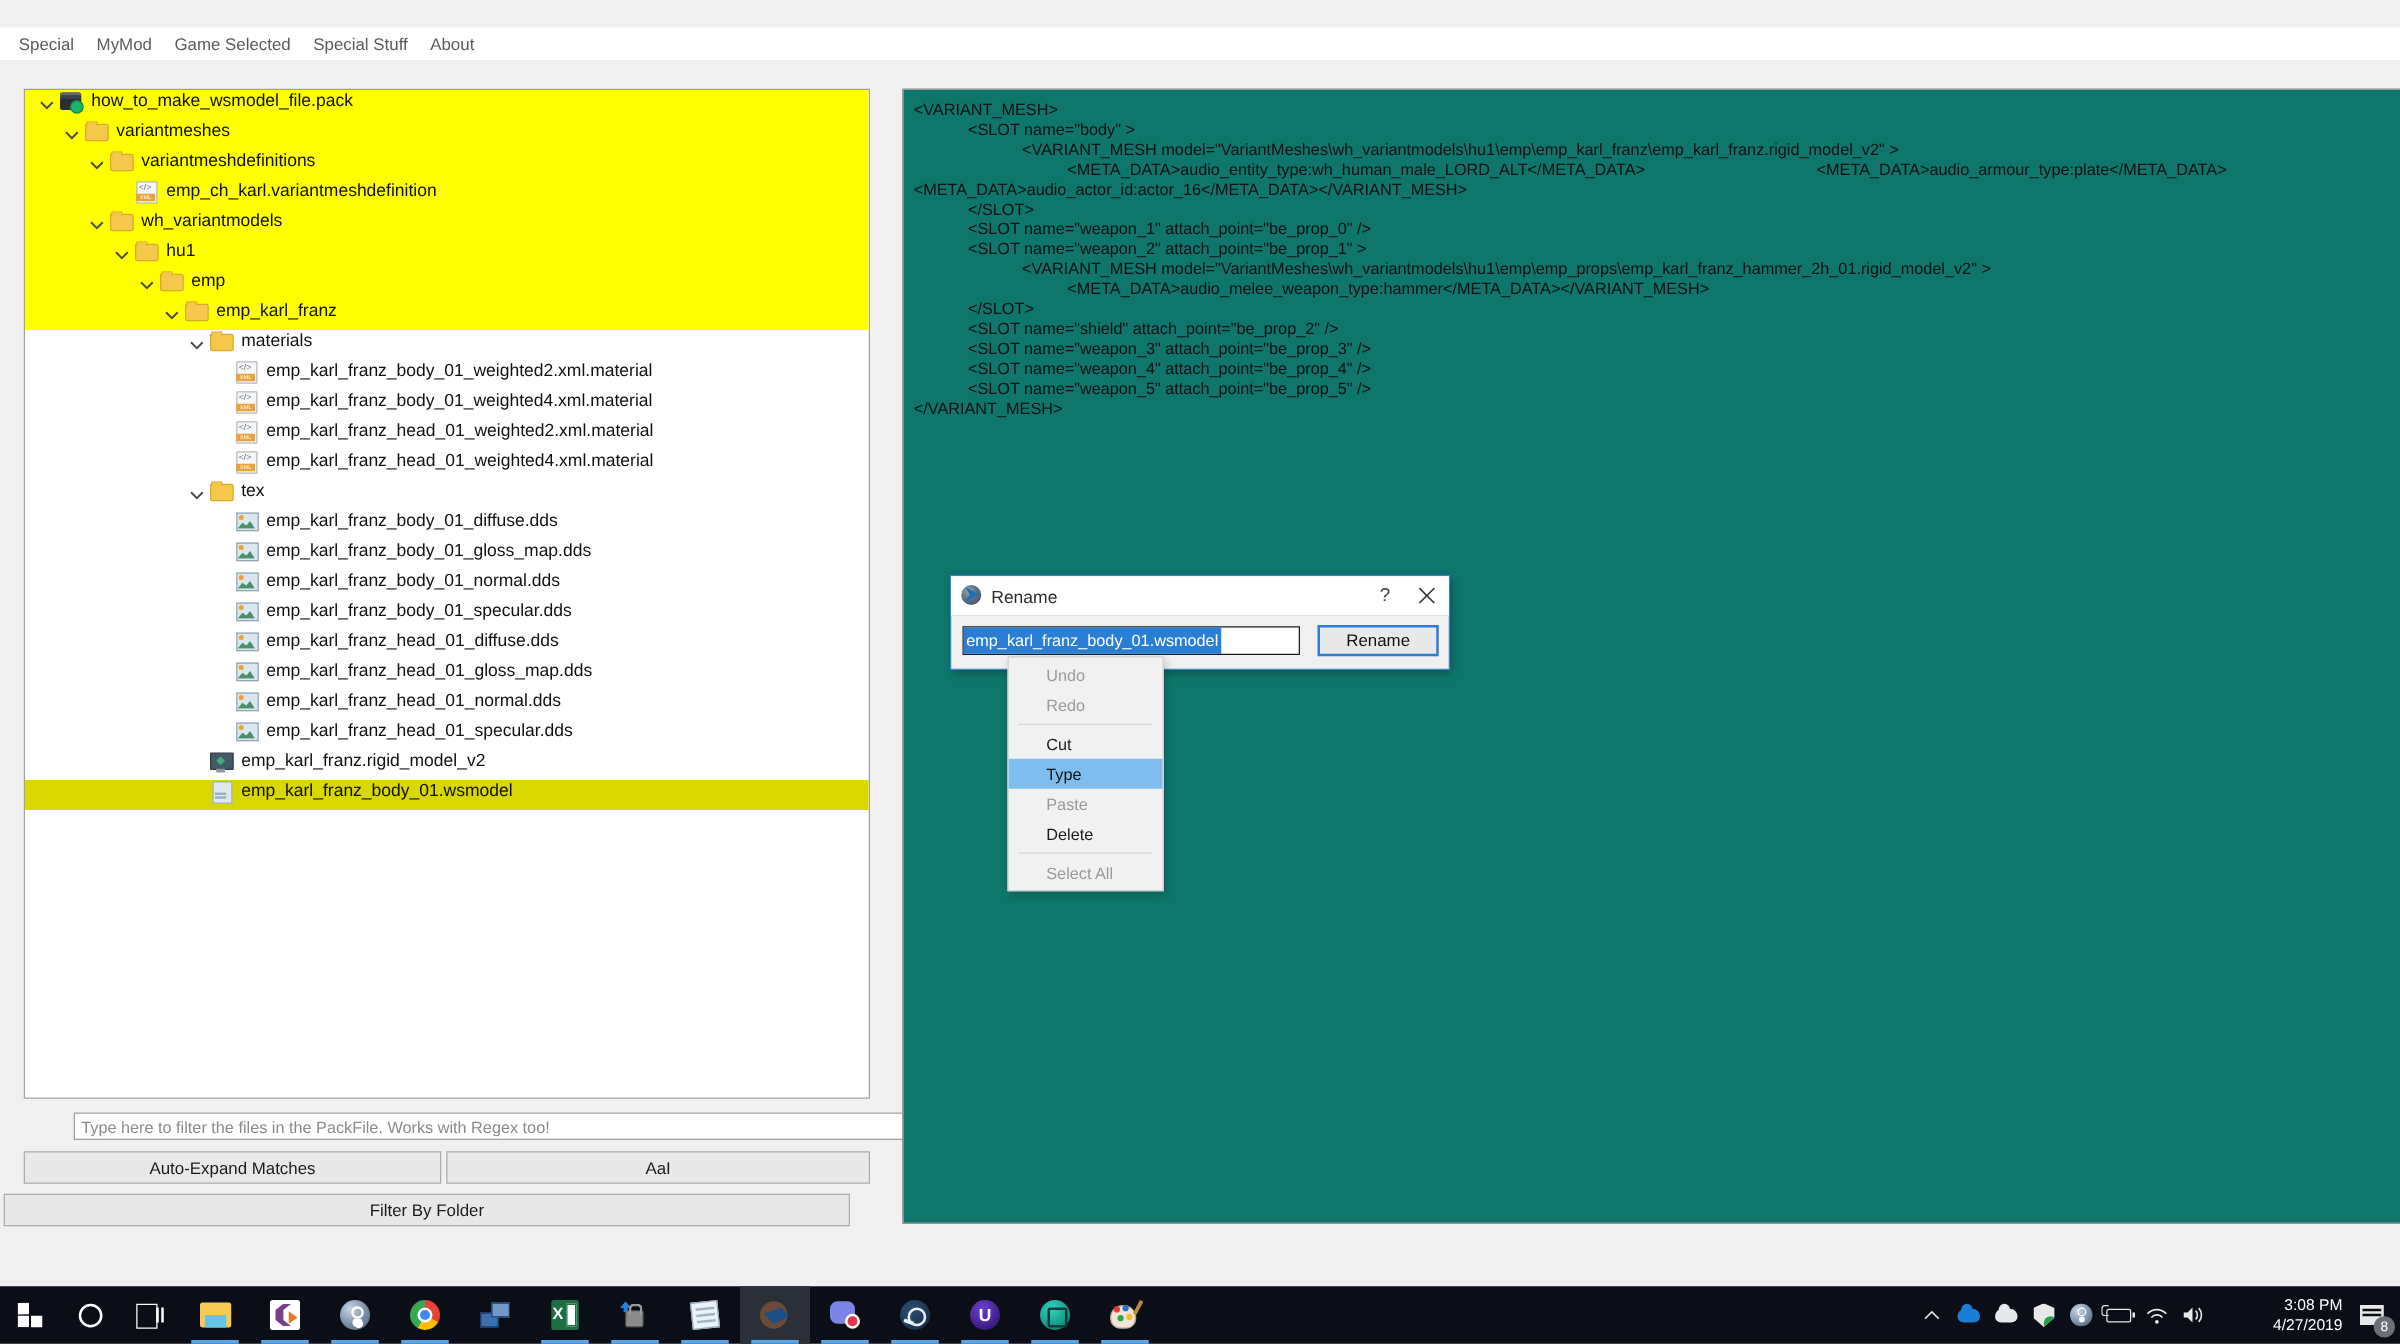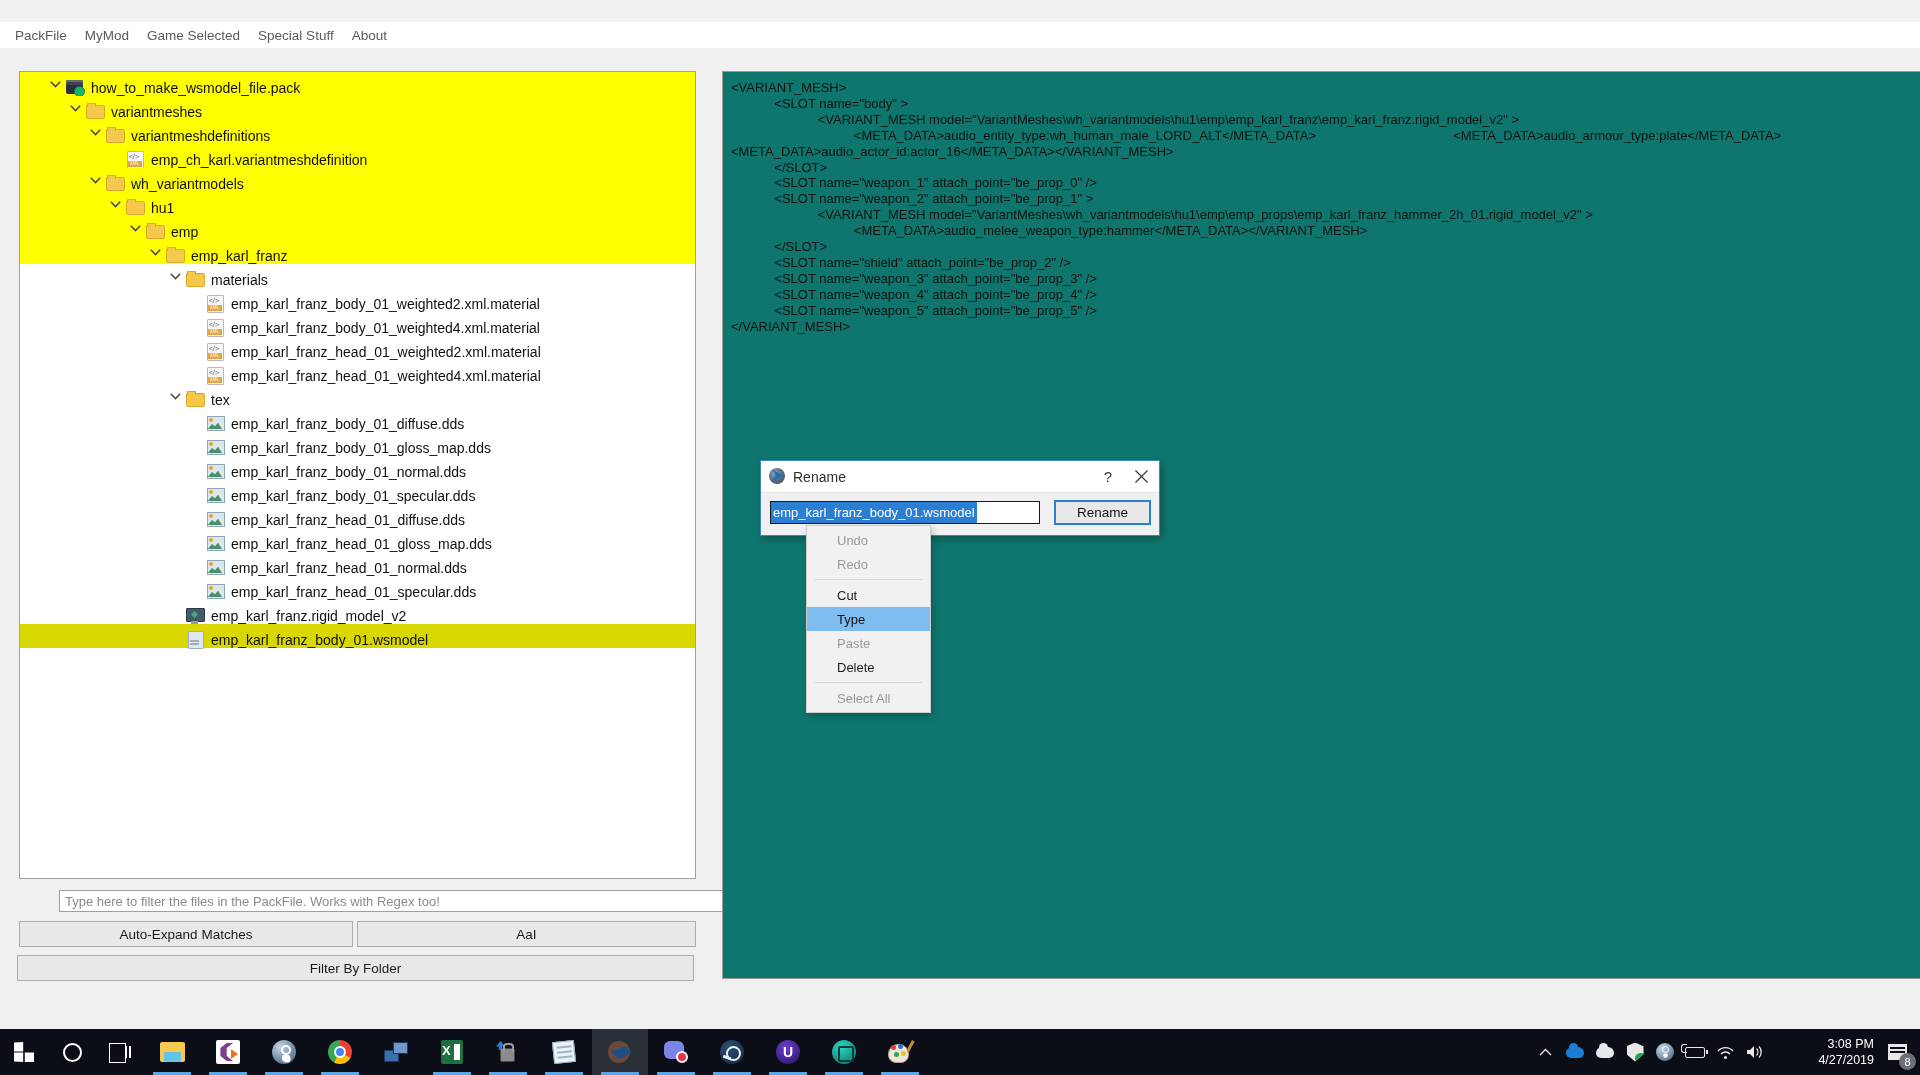--- a/index.html
+++ b/index.html
@@ -62,22 +62,22 @@
 
   
   #tree-panel {
     position: absolute; left: 19px; top: 71px;
     width: 677px; height: 808px;
     background: #ffffff;
     border: 1px solid #a0a0a0;
     overflow: hidden;
   }
   .tree-row {
-    position: relative; height: 24px; display: flex; align-items: flex-end;
-    white-space: nowrap; font-size: 14px; color: #101010; padding-left: 18px;
+    position: relative; height: 24px; display: flex; align-items: flex-start;
+    white-space: nowrap; font-size: 14px; color: #101010;
   }
   .tree-row.hl { background: #ffff00; }
   .tree-row.sel { background: #d8d800; }
   .twisty {
     width: 22px; height: 24px; flex: none;
     display: flex; align-items: center; justify-content: center;
     color: #4a4a4a;
   }
   .twisty svg { display: block; }
   .ic { width: 18px; height: 18px; flex: none; margin-right: 7px; position: relative; }
@@ -166,21 +166,21 @@
   #filter-input::placeholder { color: #8a8a8a; }
   .btn {
     position: absolute; height: 26px;
     background: #e8e8e8; border: 1px solid #adadad;
     font-size: 13.5px; color: #1a1a1a;
     display: flex; align-items: center; justify-content: center;
     font-family: "Liberation Sans", sans-serif;
   }
   #btn-autoexpand { left: 19px; top: 921px; width: 334px; }
   #btn-aai        { left: 357px; top: 921px; width: 339px; }
-  #btn-filterfolder { left: 17px; top: 955px; width: 677px; }
+  #btn-filterfolder { left: 3px; top: 955px; width: 677px; }
 
   
   #editor-panel {
     position: absolute; left: 722px; top: 71px;
     width: 1396px; height: 908px;
     background: #0f766e; border: 1px solid #9a9a9a;
     overflow: hidden;
   }
   #editor-text {
     position: absolute; left: 8px; top: 8px;
@@ -412,21 +412,21 @@
   .tray-batt::before{ content:""; position:absolute; left:-5px; top:-4px; width:5px; height:7px;
     border:1.5px solid #e8e8e8; border-right:none; border-radius:3px 0 0 3px; }
 </style>
 </head>
 <body>
 
 <div id="app">
 
 
   <div id="menubar">
-    <div class="menu-item">PackFile</div>
+    <div class="menu-item">Special</div>
     <div class="menu-item">MyMod</div>
     <div class="menu-item">Game Selected</div>
     <div class="menu-item">Special Stuff</div>
     <div class="menu-item">About</div>
   </div>
 
   <div id="tree-panel">
       <div class="tree-row hl">
         <div class="twisty" style="margin-left: 6px;">
           <svg width="11" height="7" viewBox="0 0 11 7">

